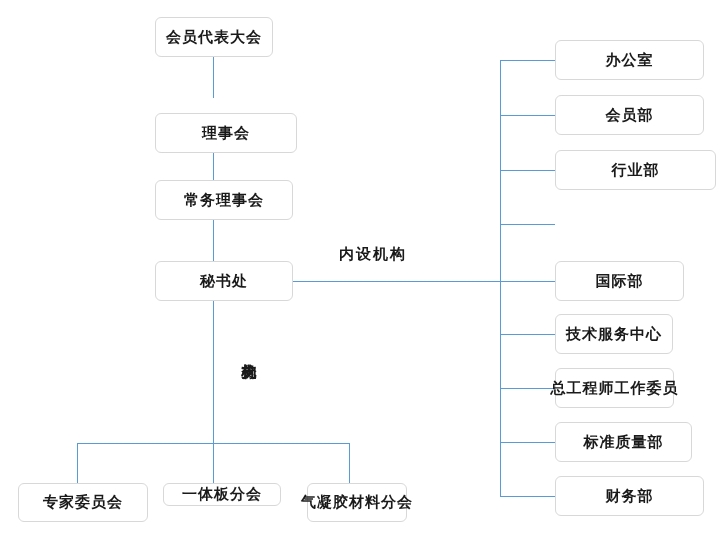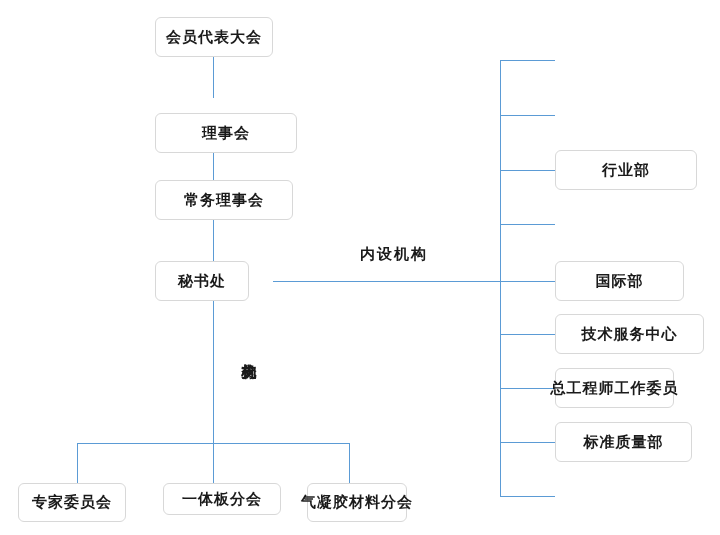--- a/index.html
+++ b/index.html
@@ -47,31 +47,34 @@
   <div class="hline" style="left:500px;top:224px;width:55px"></div>
   <div class="hline" style="left:500px;top:334px;width:55px"></div>
   <div class="hline" style="left:500px;top:388px;width:55px"></div>
   <div class="hline" style="left:500px;top:442px;width:55px"></div>
   <div class="hline" style="left:500px;top:496px;width:55px"></div>
 
   <div class="hline" style="left:77px;top:443px;width:273px"></div>
   <div class="vline" style="left:77px;top:443px;height:40px"></div>
   <div class="vline" style="left:349px;top:443px;height:40px"></div>
 
-  <div class="grouplabel" style="left:360px;top:245px">内设机构</div>
+  <div class="grouplabel" style="left:339px;top:245px">内设机构</div>
   <div class="grouplabel vertical-label" style="left:241px;top:352px;height:66px">分支机构</div>
 
   <div class="box" style="left:155px;top:17px;width:118px">会员代表大会</div>
   <div class="box" style="left:155px;top:113px;width:142px">理事会</div>
   <div class="box" style="left:155px;top:180px;width:138px">常务理事会</div>
-  <div class="box" style="left:155px;top:261px;width:94px">秘书处</div>
+  <div class="box" style="left:155px;top:261px;width:138px">秘书处</div>
 
-  <div class="box" style="left:555px;top:150px;width:142px">行业部</div>
+  <div class="box" style="left:555px;top:40px;width:149px">办公室</div>
+  <div class="box" style="left:555px;top:95px;width:149px">会员部</div>
+  <div class="box" style="left:555px;top:150px;width:161px">行业部</div>
   <div class="box" style="left:555px;top:261px;width:129px">国际部</div>
-  <div class="box" style="left:555px;top:314px;width:149px">技术服务中心</div>
+  <div class="box" style="left:555px;top:314px;width:118px">技术服务中心</div>
   <div class="box" style="left:555px;top:368px;width:119px">总工程师工作委员</div>
   <div class="box" style="left:555px;top:422px;width:137px">标准质量部</div>
+  <div class="box" style="left:555px;top:476px;width:149px">财务部</div>
 
-  <div class="box" style="left:18px;top:483px;width:108px;height:39px">专家委员会</div>
-  <div class="box" style="left:163px;top:483px;width:118px;height:32px">一体板分会</div>
+  <div class="box" style="left:18px;top:483px;width:130px;height:39px">专家委员会</div>
+  <div class="box" style="left:163px;top:483px;width:118px;height:23px">一体板分会</div>
   <div class="box" style="left:307px;top:483px;width:100px;height:39px">气凝胶材料分会</div>
 
 </div>
 
 </body></html>

